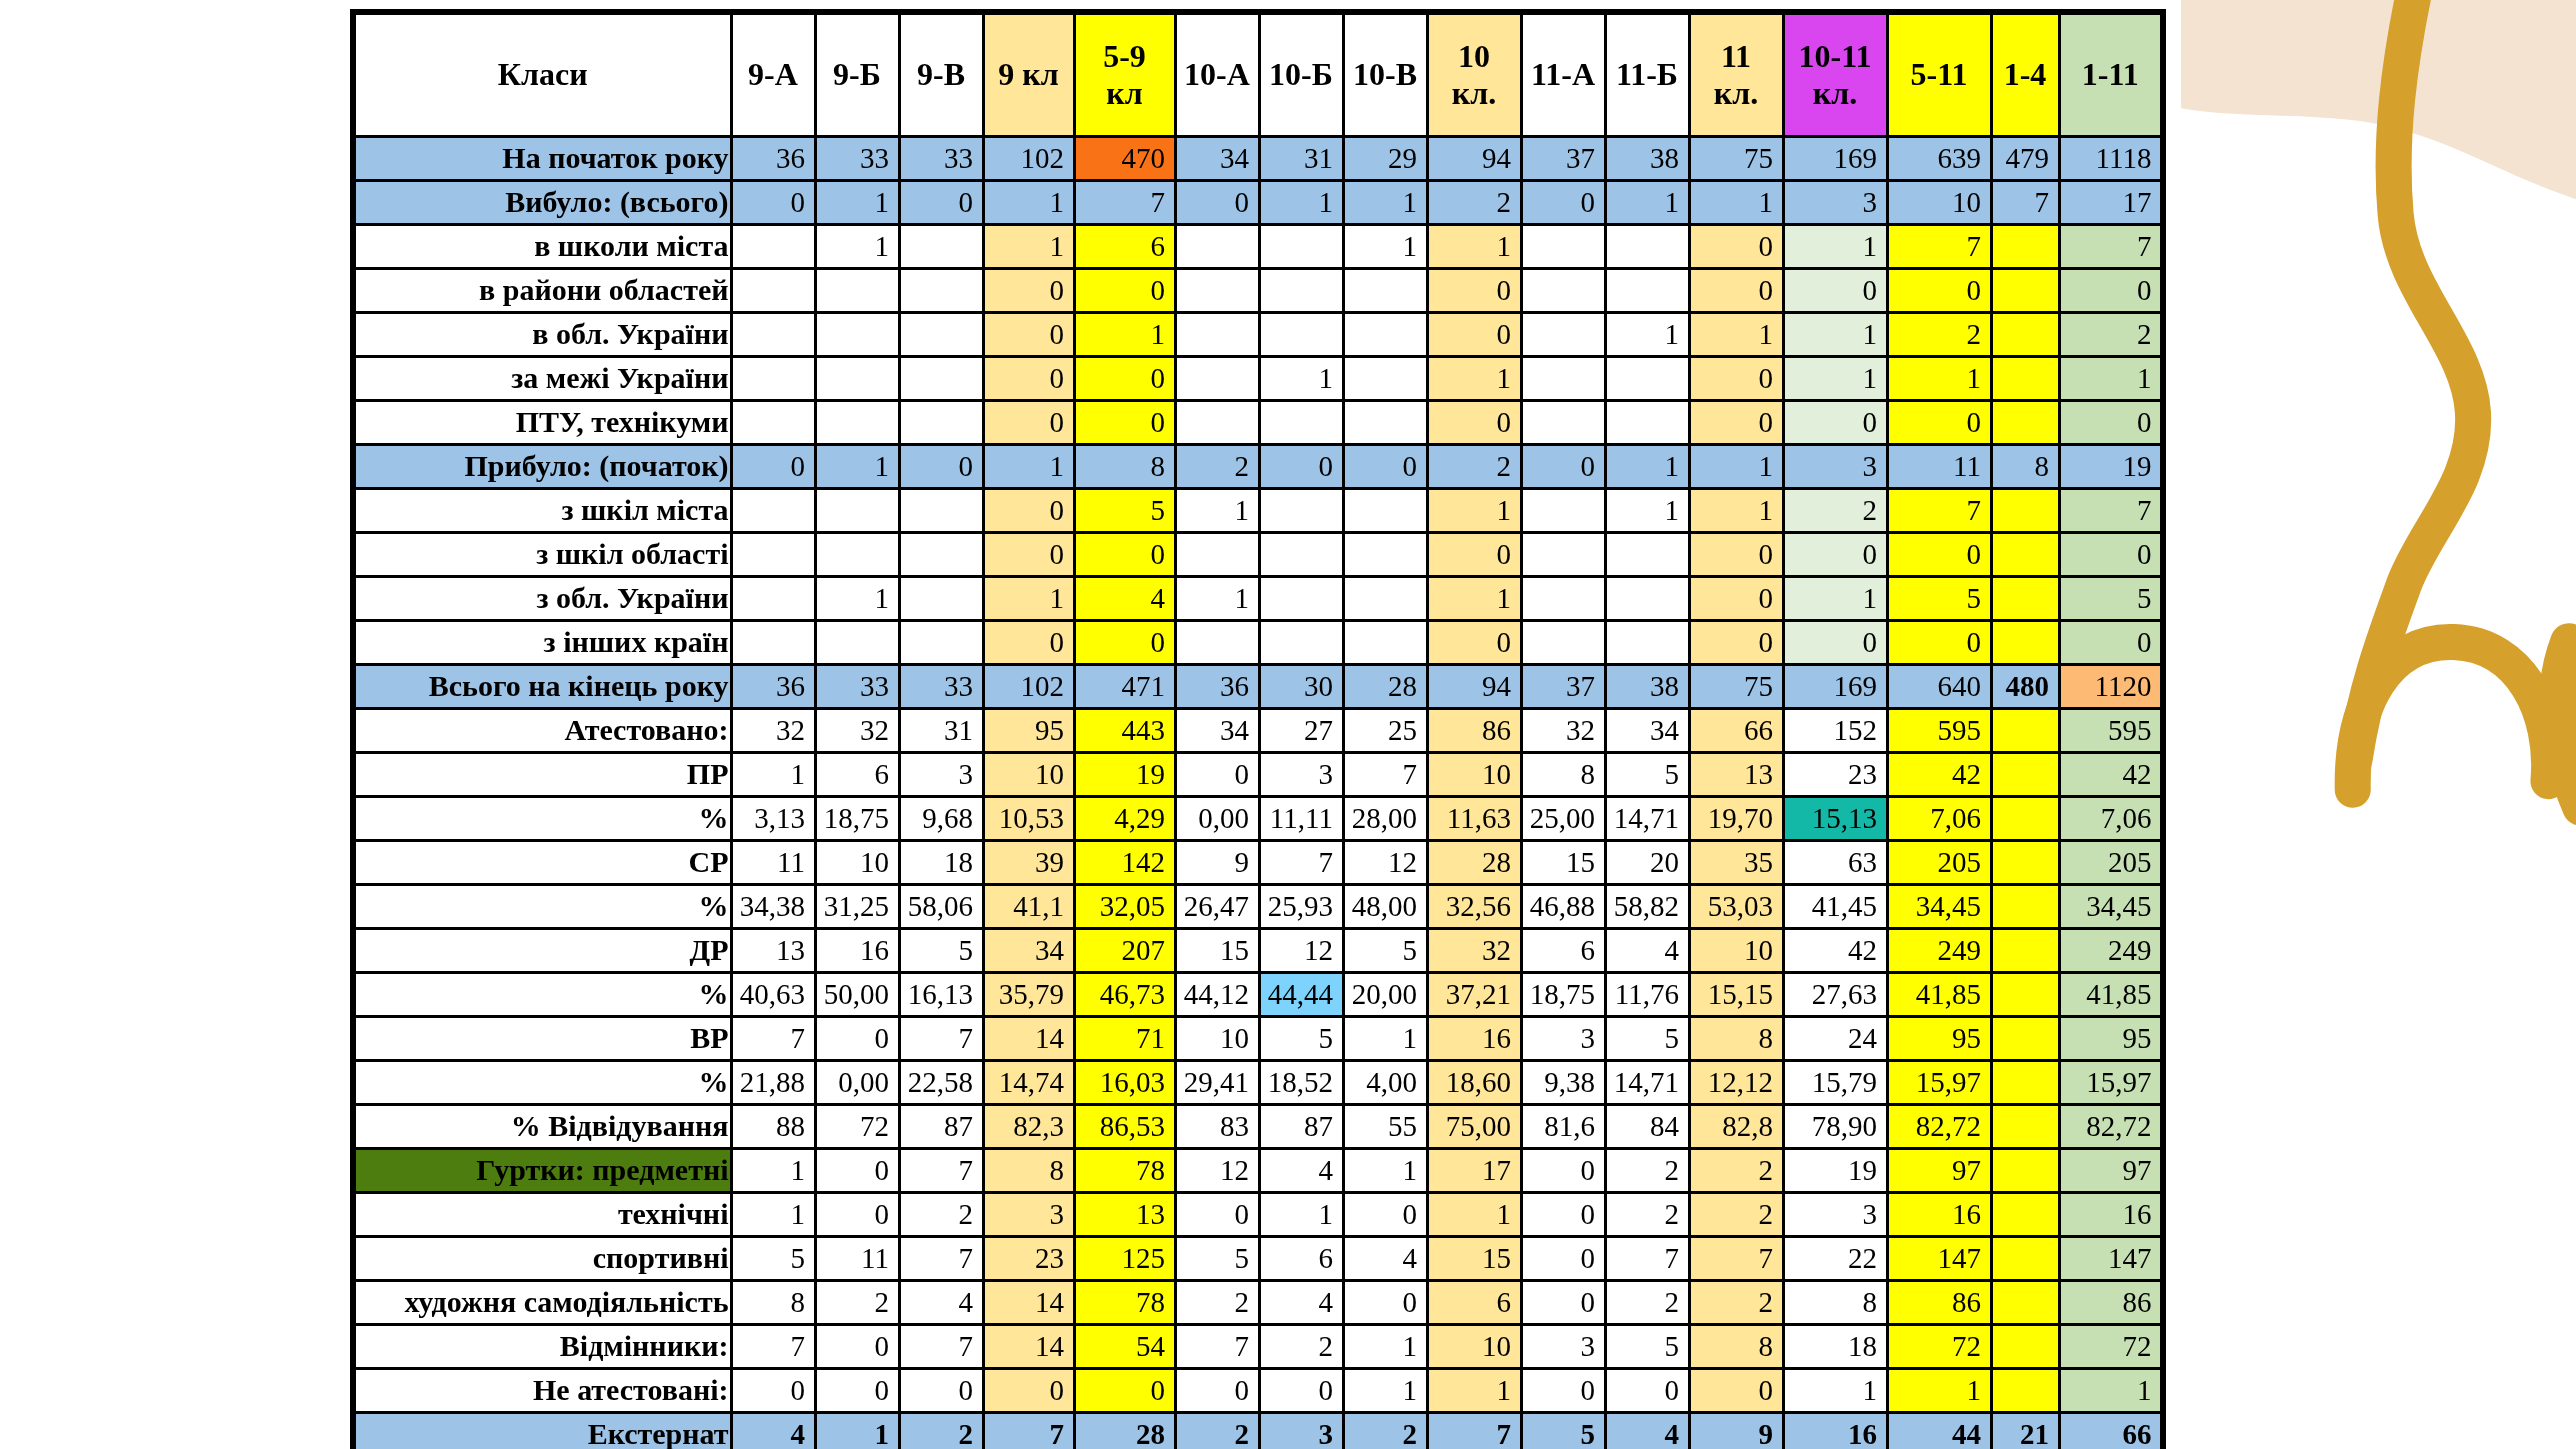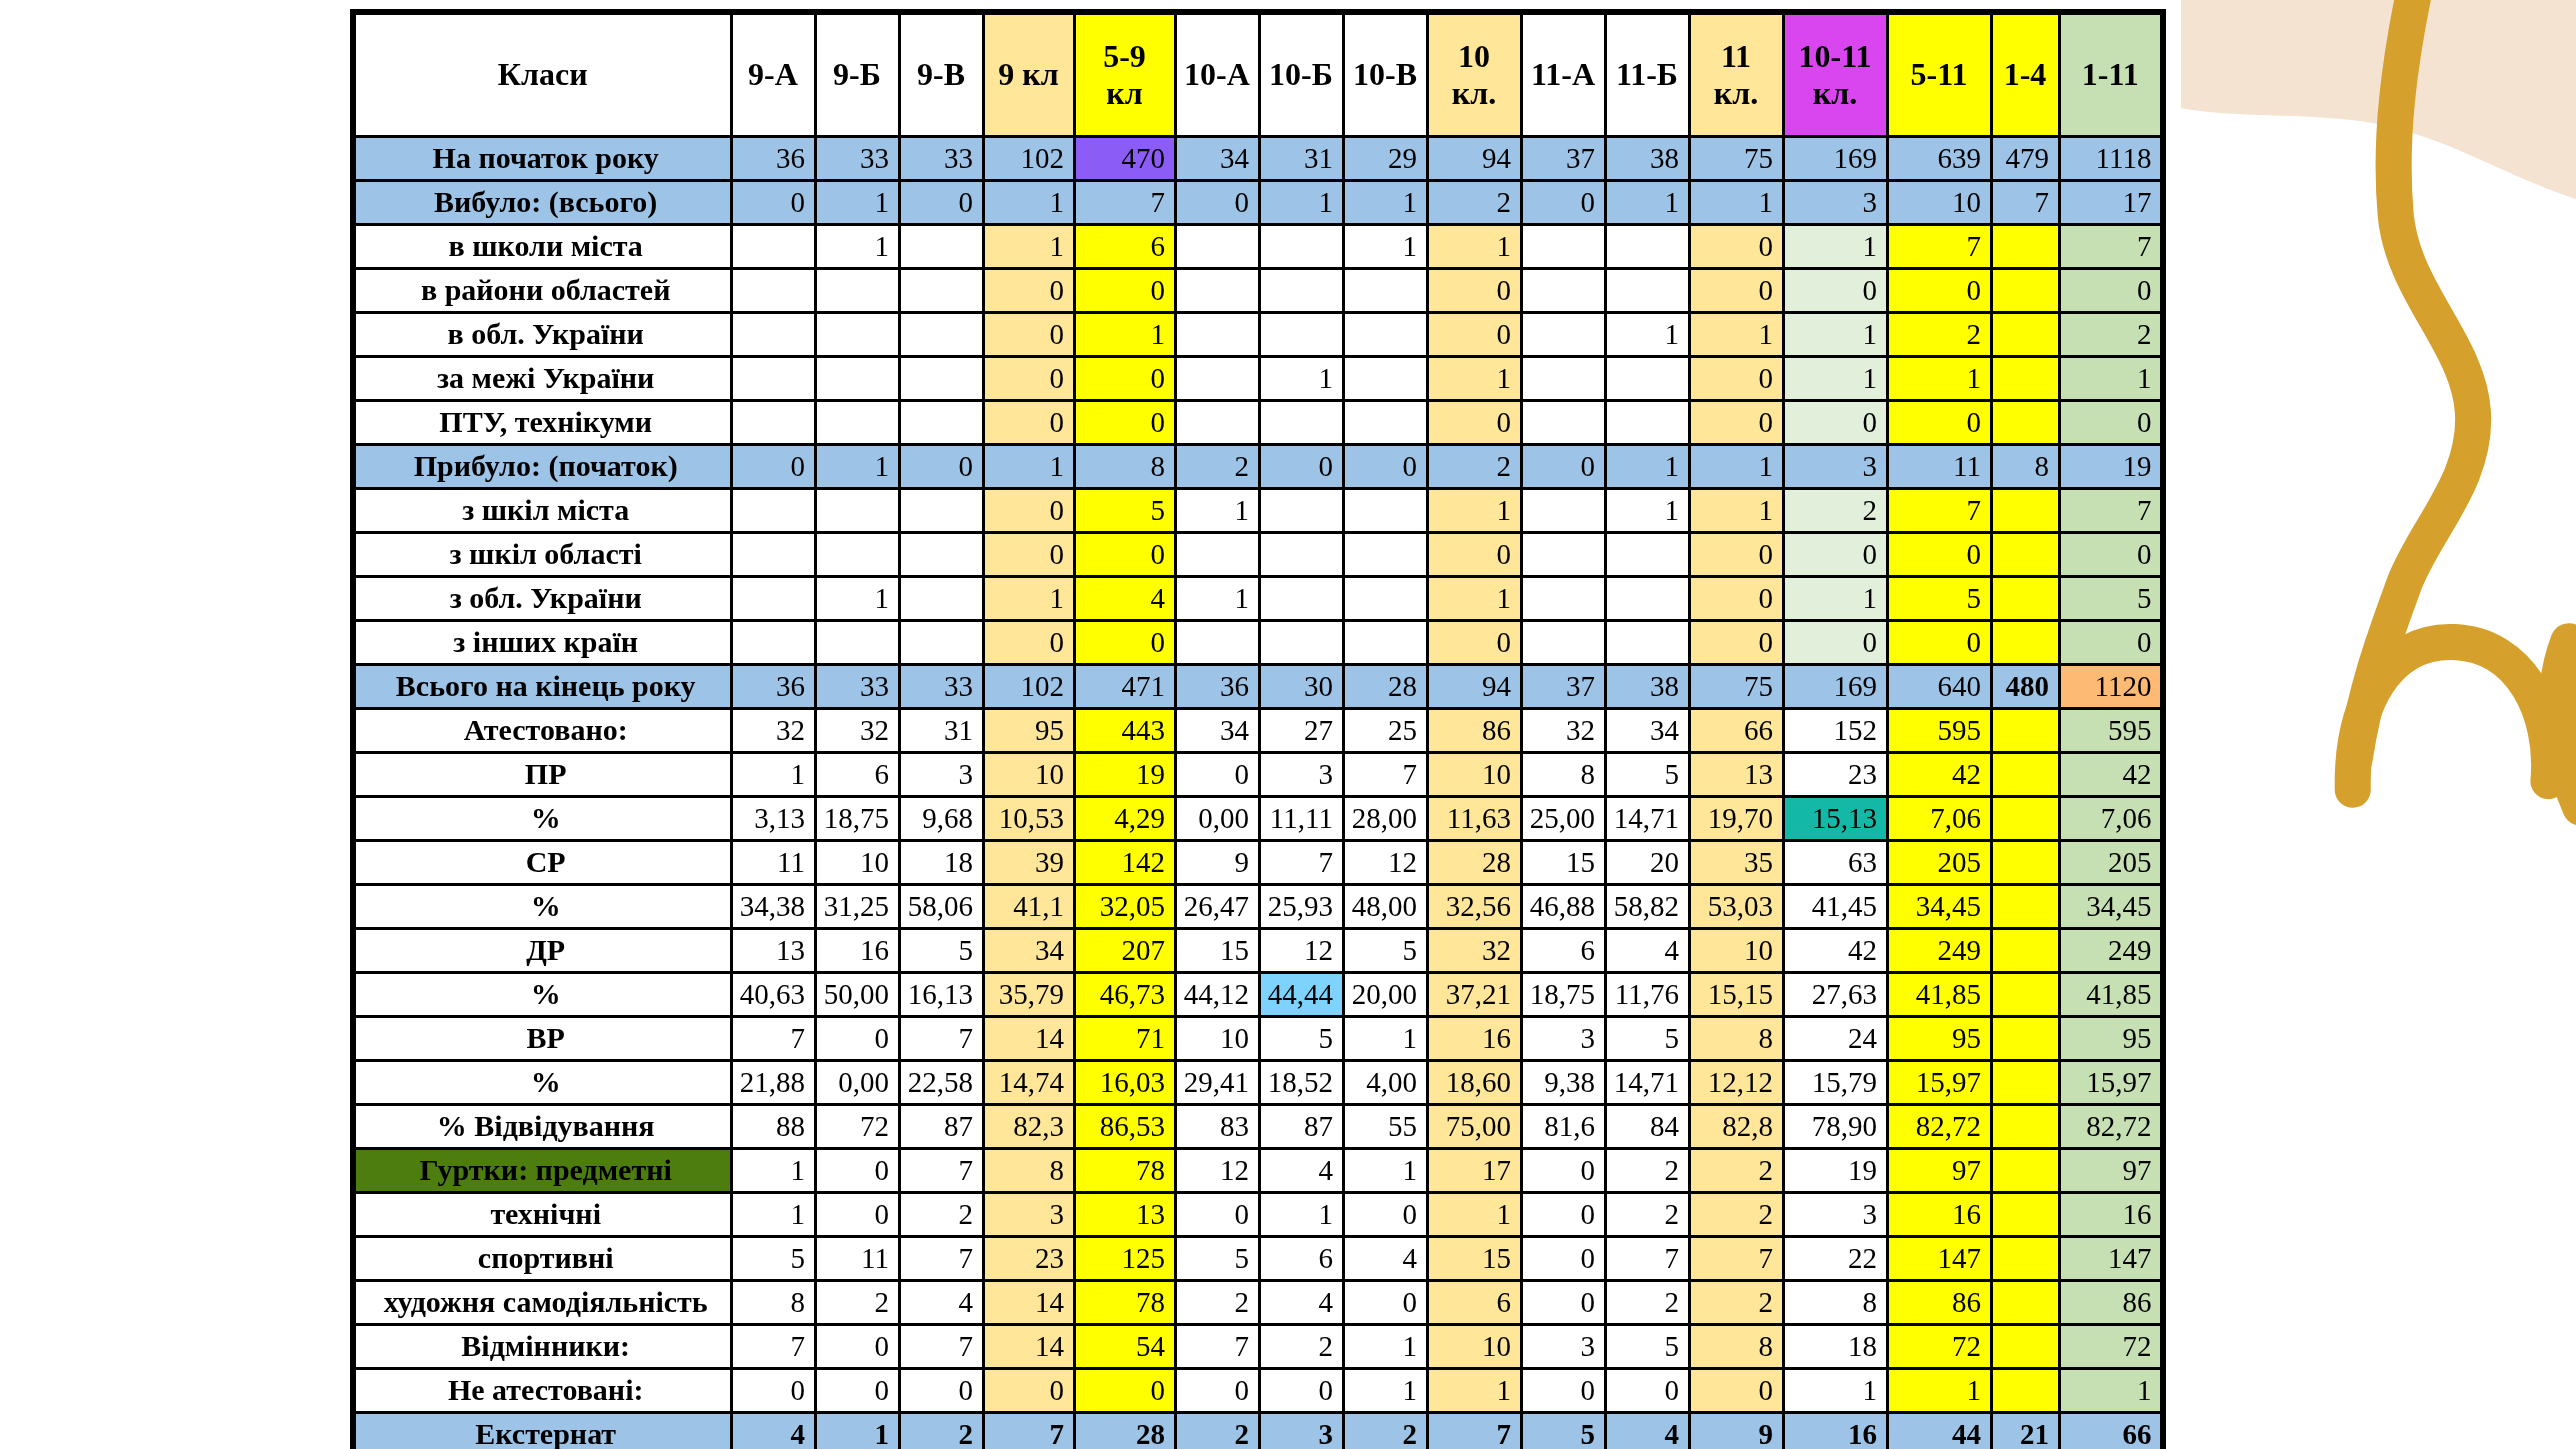--- a/index.html
+++ b/index.html
@@ -9,21 +9,21 @@
   }
   .decor{position:absolute;top:0;right:0;width:395px;height:1449px;pointer-events:none;}
   .table-wrap{position:absolute;left:350px;top:8.6px;}
   table.stat{border-collapse:collapse;table-layout:fixed;border:6px solid #000;background:#fff;}
   table.stat th,table.stat td{border:3.4px solid #000;overflow:hidden;}
   table.stat thead th{
     height:118px;text-align:center;vertical-align:middle;font-weight:bold;
     font-size:32px;line-height:1.15;white-space:pre-line;color:#000;
   }
   table.stat tbody td{height:39px;vertical-align:middle;line-height:1;color:#000;}
-  td.label{font-weight:bold;text-align:center;padding-left:6.9px;font-size:30px;white-space:nowrap;}
+  td.label{font-weight:bold;text-align:right;padding-left:6.9px;font-size:30px;white-space:nowrap;}
   td.val{text-align:right;padding-right:8.6px;font-size:29px;}
   tr.blue-bold td.val{font-weight:bold;}
 </style>
 </head>
 <body>
 
 <svg class="decor" viewBox="0 0 460 1688" aria-hidden="true">
   <path id="decor-blob" d="M0,0 L460,0 L460,232 C380,205 330,172 260,152 C180,128 80,140 0,126 Z" fill="#F5E3D2"></path>
   <path id="decor-line1" fill="none" stroke-width="42" stroke-linecap="round" d="M272,-12 C255,70 242,160 250,250 C258,340 335,400 340,480 C345,560 285,615 260,680 C240,735 215,800 202,885" stroke="#D5A02C"></path>
   <path id="decor-line2" fill="none" stroke-width="42" stroke-linecap="round" d="M200,920 C198,820 240,745 318,748 C396,751 435,830 428,910" stroke="#D5A02C"></path>
@@ -76,21 +76,21 @@
           <th style="background: rgb(198, 224, 180);">1-11</th>
         </tr>
       </thead>
       <tbody>
         <tr class="blue">
           <td class="label" style="background: rgb(157, 195, 230);">На початок року</td>
           <td class="val" style="background: rgb(157, 195, 230);">36</td>
           <td class="val" style="background: rgb(157, 195, 230);">33</td>
           <td class="val" style="background: rgb(157, 195, 230);">33</td>
           <td class="val" style="background: rgb(157, 195, 230);">102</td>
-          <td class="val" style="background: #8b5cf6; padding-left: 36px;">470</td>
+          <td class="val" style="background: #f97316; padding-left: 36px;">470</td>
           <td class="val" style="background: rgb(157, 195, 230);">34</td>
           <td class="val" style="background: rgb(157, 195, 230);">31</td>
           <td class="val" style="background: rgb(157, 195, 230);">29</td>
           <td class="val" style="background: rgb(157, 195, 230);">94</td>
           <td class="val" style="background: rgb(157, 195, 230);">37</td>
           <td class="val" style="background: rgb(157, 195, 230);">38</td>
           <td class="val" style="background: rgb(157, 195, 230);">75</td>
           <td class="val" style="background: rgb(157, 195, 230);">169</td>
           <td class="val" style="background: rgb(157, 195, 230);">639</td>
           <td class="val" style="background: rgb(157, 195, 230);">479</td>

